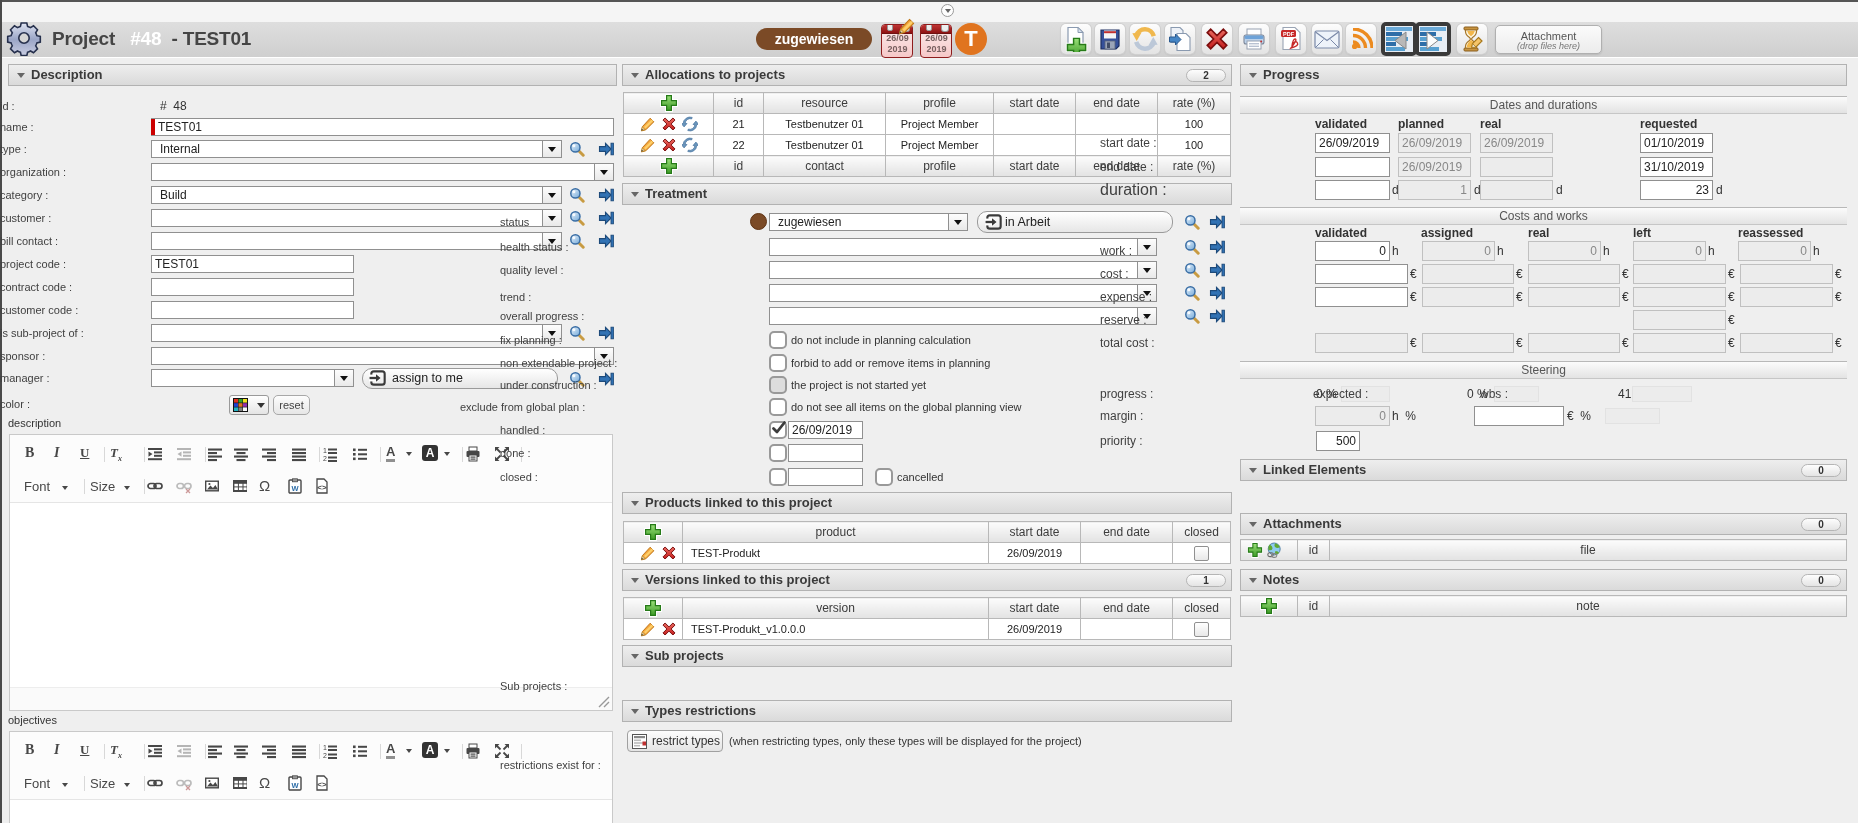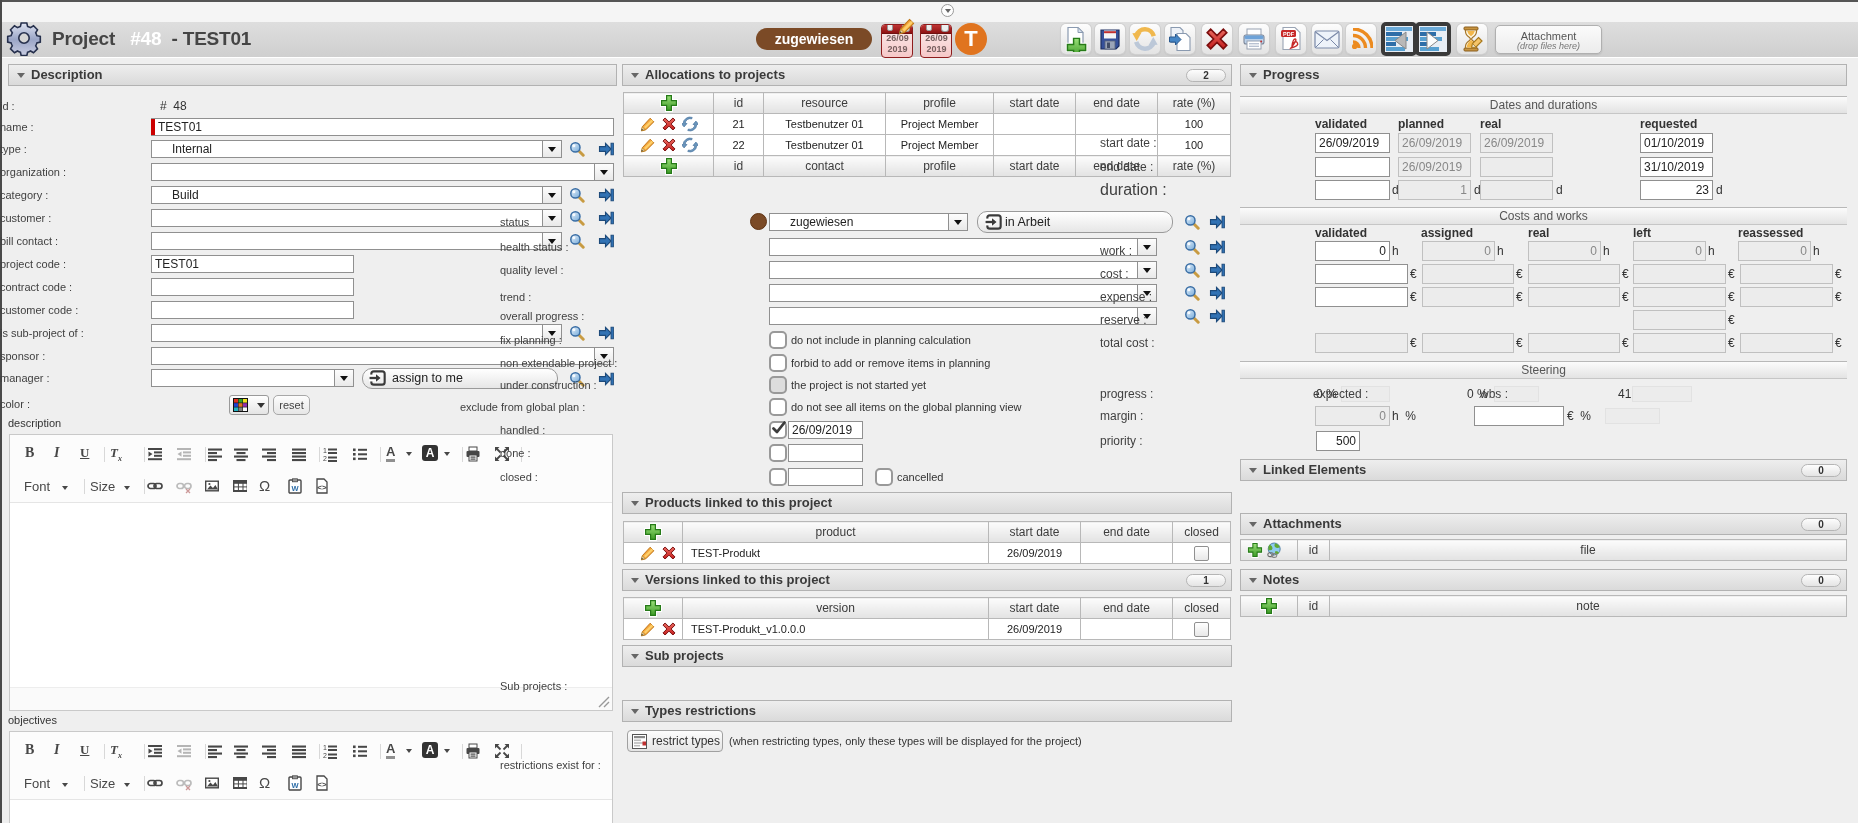--- a/index.html
+++ b/index.html
@@ -1,21 +1,21 @@
 <!DOCTYPE html>
 <html><head><meta charset="utf-8">
 <style>
 *{margin:0;padding:0;box-sizing:border-box}
 body{font-family:"Liberation Sans",sans-serif;background:#f0f0f0}
 #page{position:relative;width:1858px;height:823px;background:#efefef;overflow:hidden}
 .a{position:absolute}
 .lbl{position:absolute;font-size:11px;color:#3f3f3f;height:18px;line-height:18px;white-space:nowrap}
 .inp{position:absolute;background:#fff;border:1px solid #909090;height:18px;font-size:12px;color:#222;line-height:16px;padding:0 3px;white-space:nowrap;overflow:hidden}
 .req{border-left:none;padding-left:7px;background:linear-gradient(to right,#c00 0,#c00 4px,#fff 4px)}
-.sel{position:absolute;background:#fff;border:1px solid #909090;height:18px;font-size:12px;color:#222;line-height:16px;padding:0 20px}
+.sel{position:absolute;background:#fff;border:1px solid #909090;height:18px;font-size:12px;color:#222;line-height:16px;padding:0 8px}
 .ab{position:absolute;right:0;top:0;bottom:0;width:19px;border-left:1px solid #909090;background:linear-gradient(#fdfdfd,#e9e9e9)}
 .ab:after{content:"";position:absolute;left:5px;top:6px;border:4px solid transparent;border-top:5px solid #111}
 .sh{position:absolute;height:22px;background:linear-gradient(#eeeeee,#dadada);border:1px solid #b2b2b2;font-size:13px;font-weight:bold;color:#3a3a3a;line-height:20px;padding-left:22px;white-space:nowrap}
 .sh:before{content:"";position:absolute;left:8px;top:8px;border:4px solid transparent;border-top:5px solid #666}
 .bdg{position:absolute;top:4px;right:5px;width:40px;height:13px;border:1px solid #b5b5b5;border-radius:7px;background:linear-gradient(#fdfdfd,#e4e4e4);font-size:10px;font-weight:bold;color:#333;text-align:center;line-height:12px}
 .tbl{position:absolute;border-collapse:collapse}
 .tbl td,.tbl th{border:1px solid #b8b8b8;font-size:12px;font-weight:normal;color:#3c3c3c;text-align:center;padding:0;height:21px;overflow:hidden;white-space:nowrap}
 .tbl th{background:linear-gradient(#fcfcfc,#e2e2e2)}
 .tbl td{background:#fff;font-size:11px;color:#222}
 .cb{position:absolute;width:18px;height:18px;border:2px solid #999;border-radius:5px;background:#fff}
@@ -654,20 +654,21 @@
             </svg></th>
           <th>id</th>
           <th>contact</th>
           <th>profile</th>
           <th>start date</th>
           <th>end date</th>
           <th>rate (%)</th>
         </tr>
       </tbody>
     </table>
+<div class="sh" style="left:622px;top:183px;width:610px">Treatment</div>
 <div class="lbl" style="left:500px;top:213px;width:244px">status</div>
 <div class="a" style="left:750px;top:213px;width:17px;height:17px;border-radius:50%;background:#7b4a26;border:1px solid #5f3212"></div>
 <div class="sel req" style="left:769px;top:213px;width:199px">zugewiesen<div class="ab"></div></div>
 <div class="btn" style="left:977px;top:211px;width:196px;height:22px;line-height:20px;text-align:left;padding-left:27px;font-weight:normal;font-size:12.5px;color:#222">in Arbeit</div>
 <svg class="a" style="left:985px;top:213px" width="18" height="18" viewBox="0 0 17 17">
       <rect x="2.2" y="2.2" width="12.6" height="12.6" rx="2.4" fill="none" stroke="#3a3a3a" stroke-width="2"></rect>
       <path d="M0 8.5 h7" stroke="#fff" stroke-width="6.5"></path>
       <path d="M6 3.6 l5.8 4.9 -5.8 4.9 z" fill="#fff"></path>
       <path d="M0.5 8.5 h6.5" stroke="#3a3a3a" stroke-width="2.2"></path>
       <path d="M6.6 4.9 l4.4 3.6 -4.4 3.6 z" fill="#3a3a3a"></path>

